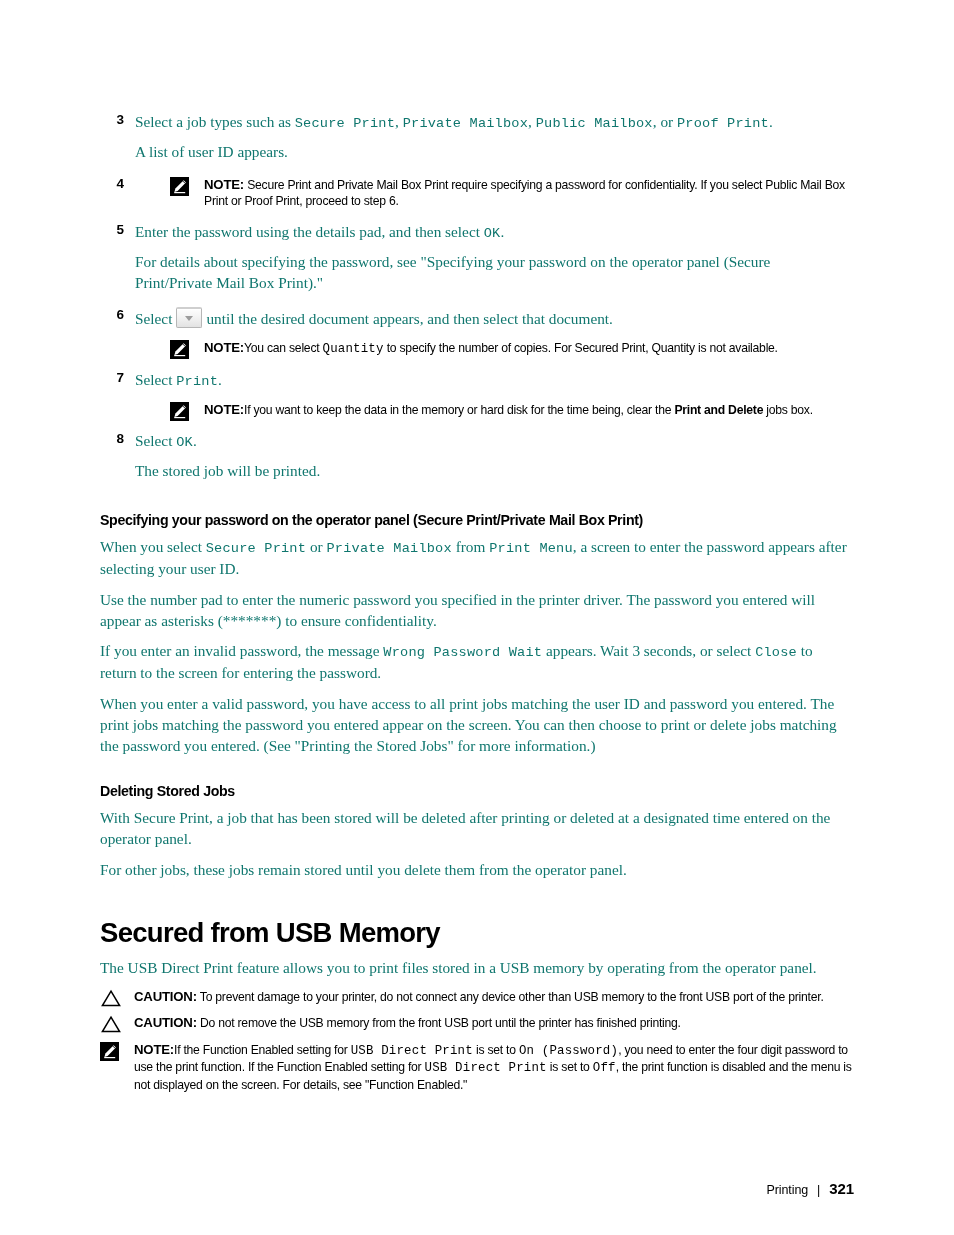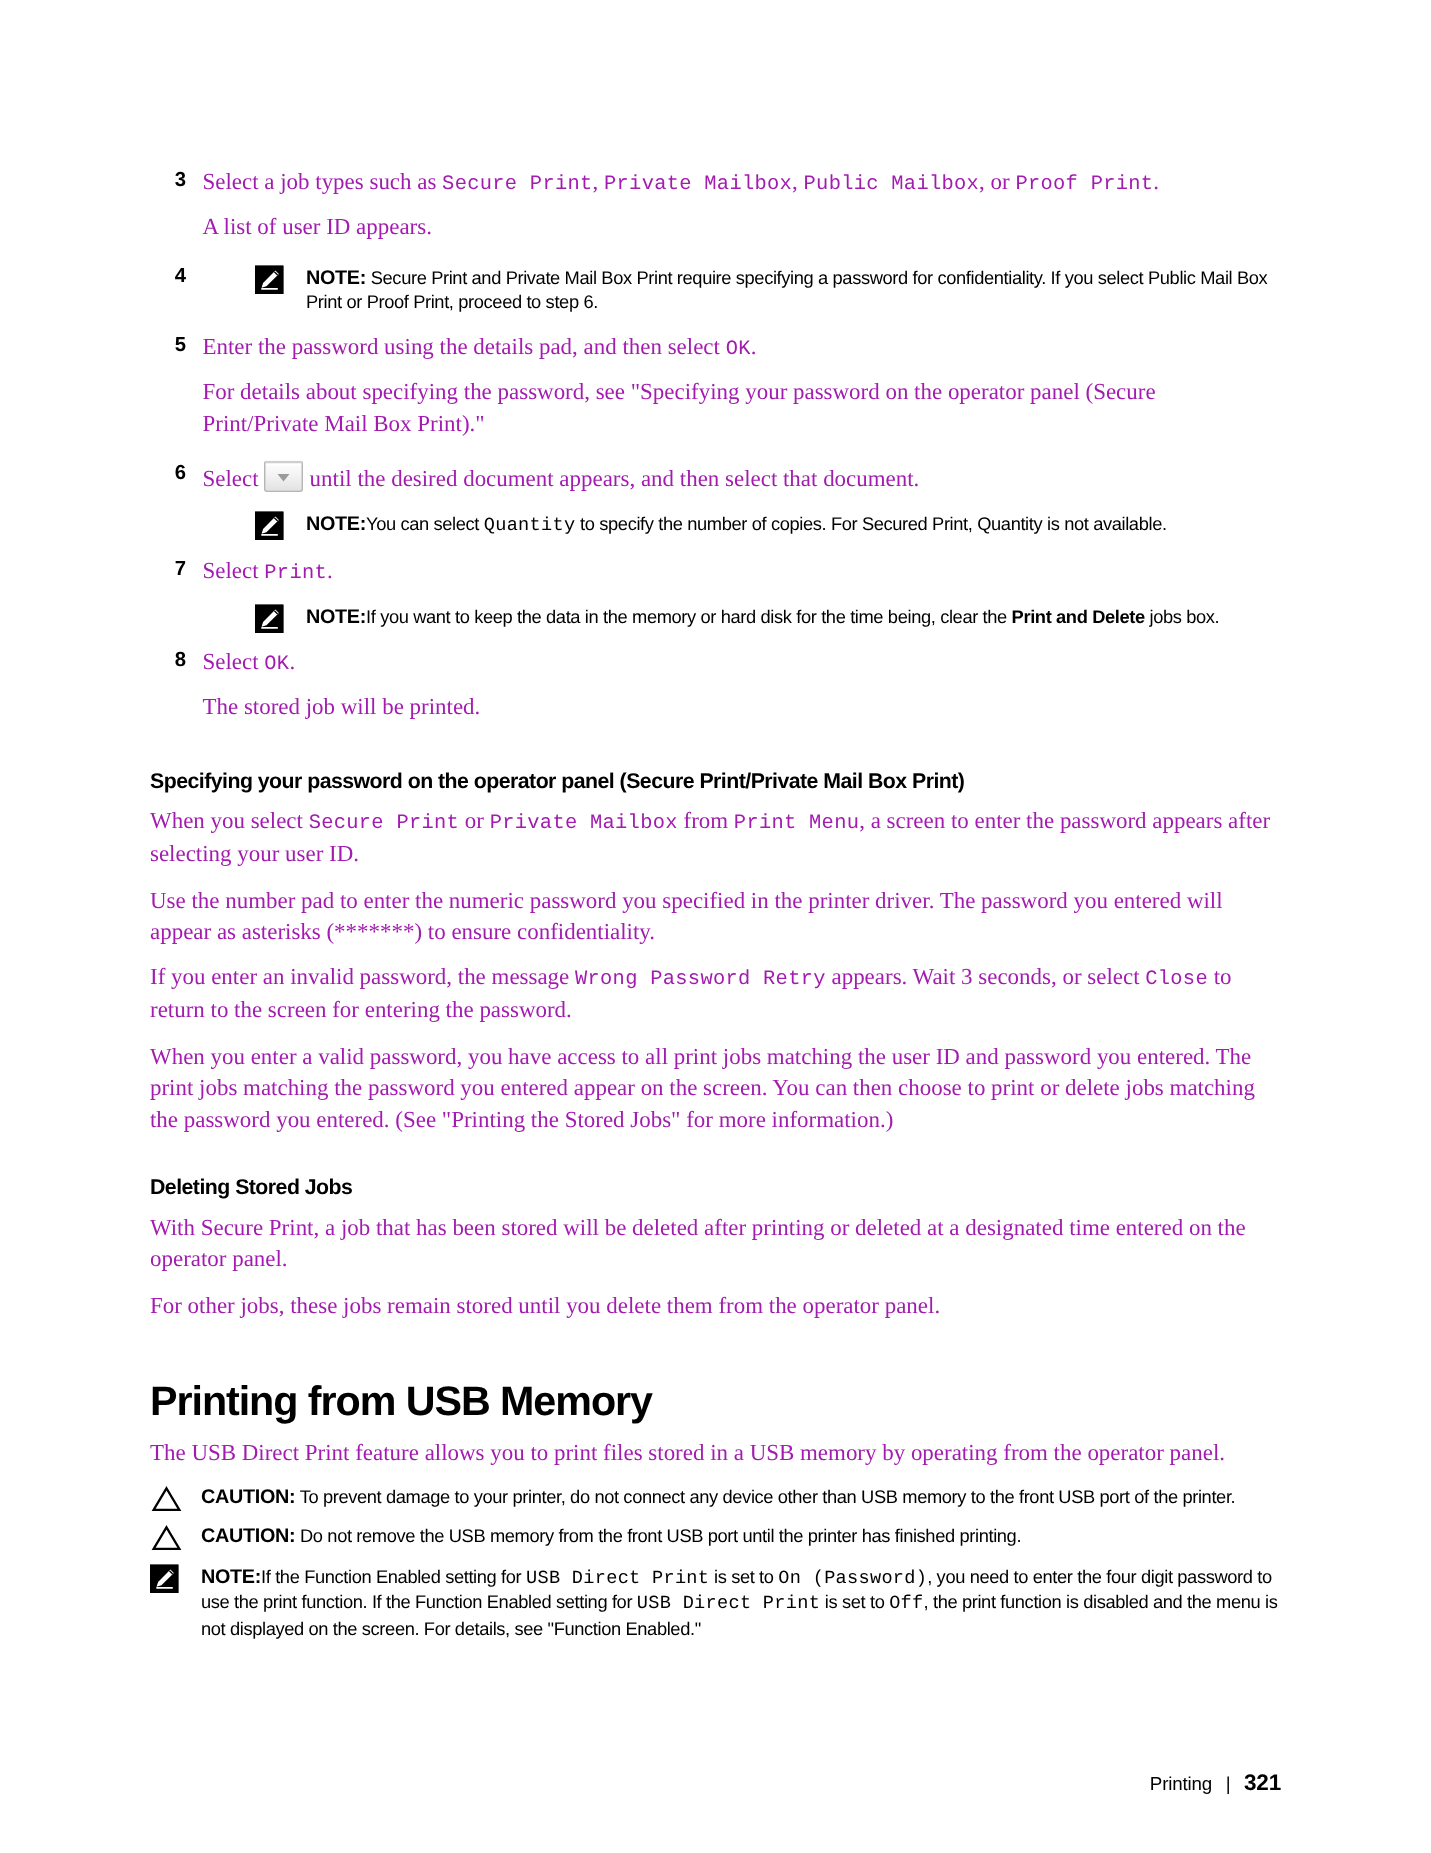--- a/index.html
+++ b/index.html
@@ -27,21 +27,21 @@
     left: 100px;
     top: 112px;
     width: 752px;
   }
 
   
   .body-text {
     font-family: "Liberation Serif", serif;
     font-size: 15.3px;
     line-height: 1.37;
-    color: #a21caf;
+    color: #0f766e;
     margin: 0;
   }
   .mono {
     font-family: "Liberation Mono", "DejaVu Sans Mono", monospace;
     font-size: 13.6px;
     letter-spacing: 0.2px;
   }
   .note-mono {
     font-family: "Liberation Mono", "DejaVu Sans Mono", monospace;
     font-size: 12.4px;
@@ -257,29 +257,29 @@
       <p class="body-text step-line"><span>Select </span><span class="mono">OK</span><span>.</span></p>
       <p class="body-text sub-line">The stored job will be printed.</p>
     </div>
 
     <h3 class="sub-head">Specifying your password on the operator panel (Secure Print/Private Mail Box Print)</h3>
 
     <p class="body-text para first-after-head"><span>When you select </span><span class="mono">Secure Print</span><span> or </span><span class="mono">Private Mailbox</span><span> from </span><span class="mono">Print Menu</span><span>, a screen to enter the password appears after selecting your user ID.</span></p>
 
     <p class="body-text para">Use the number pad to enter the numeric password you specified in the printer driver. The password you entered will appear as asterisks (*******) to ensure confidentiality.</p>
 
-    <p class="body-text para"><span>If you enter an invalid password, the message </span><span class="mono">Wrong Password Retry</span><span> appears. Wait 3 seconds, or select </span><span class="mono">Close</span><span> to return to the screen for entering the password.</span></p>
+    <p class="body-text para"><span>If you enter an invalid password, the message </span><span class="mono">Wrong Password Wait</span><span> appears. Wait 3 seconds, or select </span><span class="mono">Close</span><span> to return to the screen for entering the password.</span></p>
 
     <p class="body-text para">When you enter a valid password, you have access to all print jobs matching the user ID and password you entered. The print jobs matching the password you entered appear on the screen. You can then choose to print or delete jobs matching the password you entered. (See "Printing the Stored Jobs" for more information.)</p>
 
     <h3 class="sub-head tight">Deleting Stored Jobs</h3>
     <p class="body-text para first-after-head">With Secure Print, a job that has been stored will be deleted after printing or deleted at a designated time entered on the operator panel.</p>
     <p class="body-text para">For other jobs, these jobs remain stored until you delete them from the operator panel.</p>
 
-    <h1 class="main-head">Printing from USB Memory</h1>
+    <h1 class="main-head">Secured from USB Memory</h1>
     <p class="body-text para first-after-head">The USB Direct Print feature allows you to print files stored in a USB memory by operating from the operator panel.</p>
 
     <div class="callout">
       <span class="caution-icon">
         <svg width="22" height="19" viewBox="0 0 22 19" aria-hidden="true">
           <path d="M11 2.2 L19.6 16.6 L2.4 16.6 Z" fill="none" stroke="#000" stroke-width="1.5" stroke-linejoin="miter"></path>
         </svg>
       </span>
       <span class="label">CAUTION:</span>
       <span class="ctext">To prevent damage to your printer, do not connect any device other than USB memory to the front USB port of the printer.</span>

